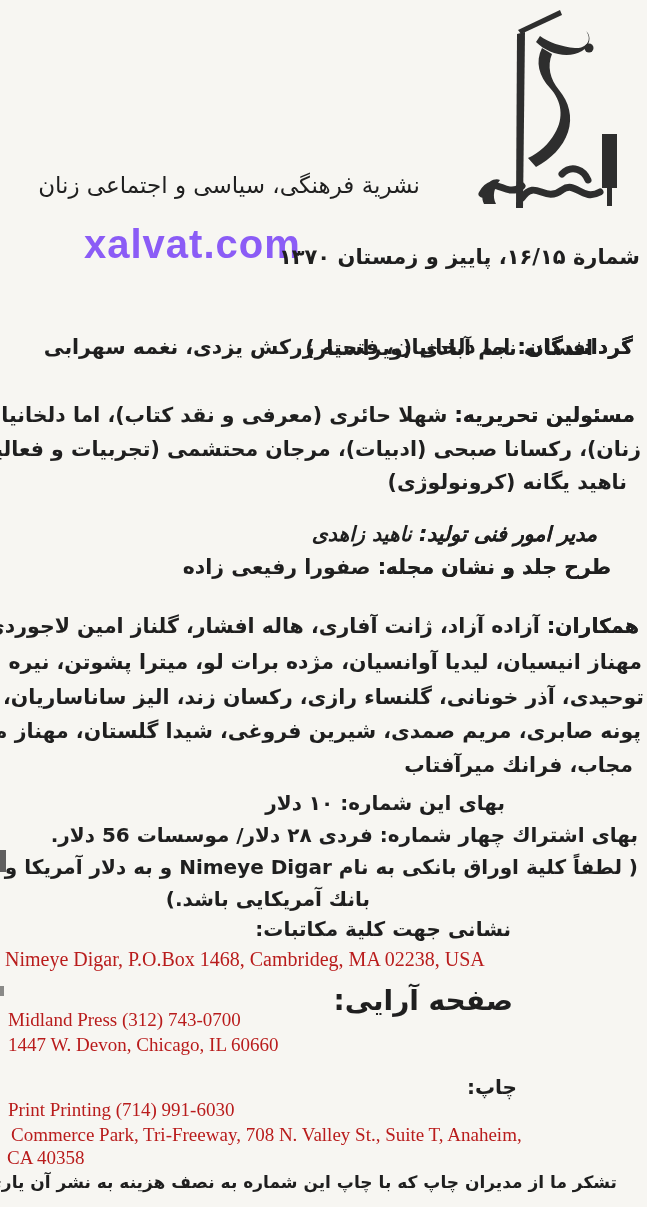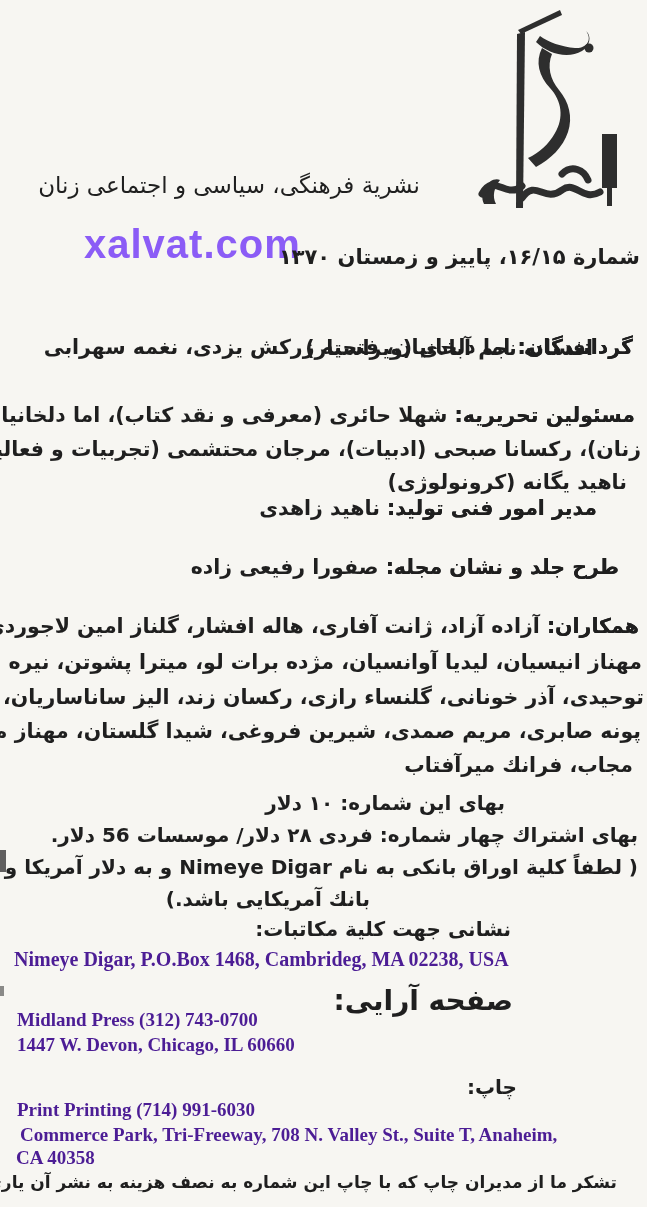--- a/index.html
+++ b/index.html
@@ -11,21 +11,21 @@
   .fa{
     position:absolute;direction:rtl;text-align:right;white-space:nowrap;
     font-family:"DejaVu Sans",sans-serif;font-weight:700;
     font-size:20.5px;line-height:1.35;color:#1f1f1f;
   }
   .fa .lbl{font-weight:700;text-shadow:0 0 .6px #1f1f1f;}
   .fa-light{font-weight:400;text-shadow:none;}
   .en{
     position:absolute;direction:ltr;text-align:left;white-space:nowrap;
     font-family:"Liberation Serif","DejaVu Serif",serif;
-    font-size:19px;line-height:1.3;color:#4c1d95;font-weight:700;margin-left:9px;
+    font-size:19px;line-height:1.3;color:#b91c1c;font-weight:400;
   }
   .watermark{
     position:absolute;left:84px;top:222px;
     font-family:"Liberation Sans","DejaVu Sans",sans-serif;
     font-weight:700;font-size:40px;letter-spacing:1px;color:#8b5cf6;
   }
   .footer-thanks{font-size:17px;}
   .logo{position:absolute;left:476px;top:8px;width:155px;height:212px;}
   .artifact{position:absolute;left:0;top:850px;width:6px;height:22px;background:#3a3a3a;opacity:.8;}
   .artifact2{position:absolute;left:0;top:986px;width:4px;height:10px;background:#8a8a88;}
@@ -66,25 +66,25 @@
     </div>
     <div class="fa" style="top:335px;right:54px;">افسانه نجم آبادی (ويراستار)</div>
 
     <div class="fa" style="top:402px;right:12px;">
       <span class="lbl">مسئولين تحريريه:</span>
       <span>شهلا حائری (معرفی و نقد كتاب)، اما دلخانيان (طنز</span>
     </div>
     <div class="fa" style="top:436px;right:6px;">زنان)، ركسانا صبحی (ادبيات)، مرجان محتشمی (تجربيات و فعاليتهای زنان)،</div>
     <div class="fa" style="top:469px;right:20px;">ناهيد يگانه (كرونولوژی)</div>
 
-    <div class="fa" style="top:495px;right:50px;">
+    <div class="fa" style="top:521px;right:50px;font-style:italic;">
       <span class="lbl">مدير امور فنی توليد:</span>
       <span>ناهيد زاهدی</span>
     </div>
-    <div class="fa" style="top:554px;right:28px;">
+    <div class="fa" style="top:554px;right:36px;">
       <span class="lbl">طرح جلد و نشان مجله:</span>
       <span>صفورا رفيعی زاده</span>
     </div>
 
     <div class="fa" style="top:613px;right:8px;">
       <span class="lbl">همكاران:</span>
       <span>آزاده آزاد، ژانت آفاری، هاله افشار، گلناز امين لاجوردی،</span>
     </div>
     <div class="fa" style="top:649px;right:5px;text-align:center;">مهناز انيسيان، ليديا آوانسيان، مژده برات لو، ميترا پشوتن، نيره</div>
     <div class="fa" style="top:684px;right:3px;">توحيدی، آذر خونانی، گلنساء رازی، ركسان زند، اليز ساناساريان، شهلا شفيق،</div>

